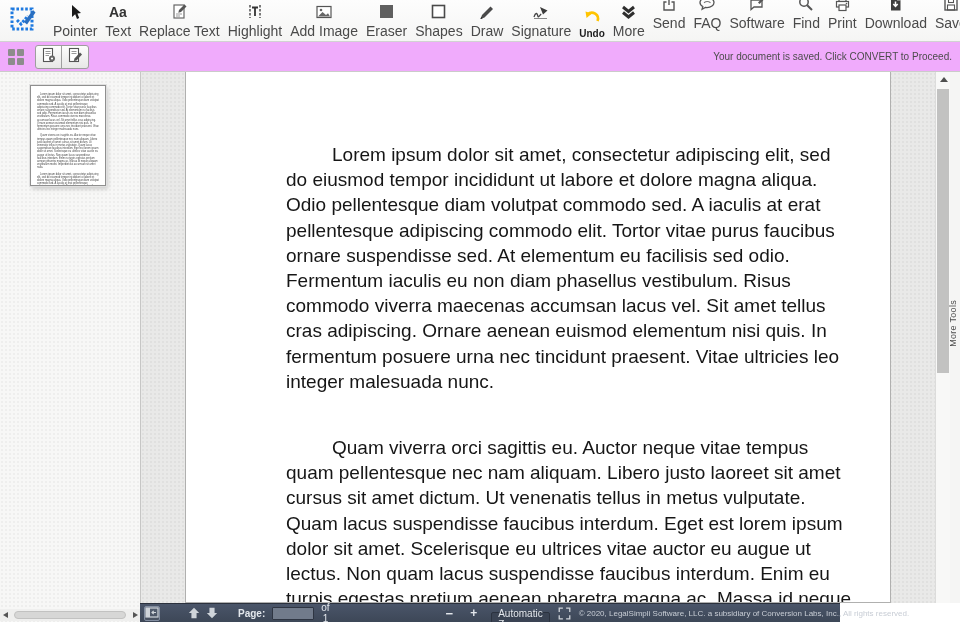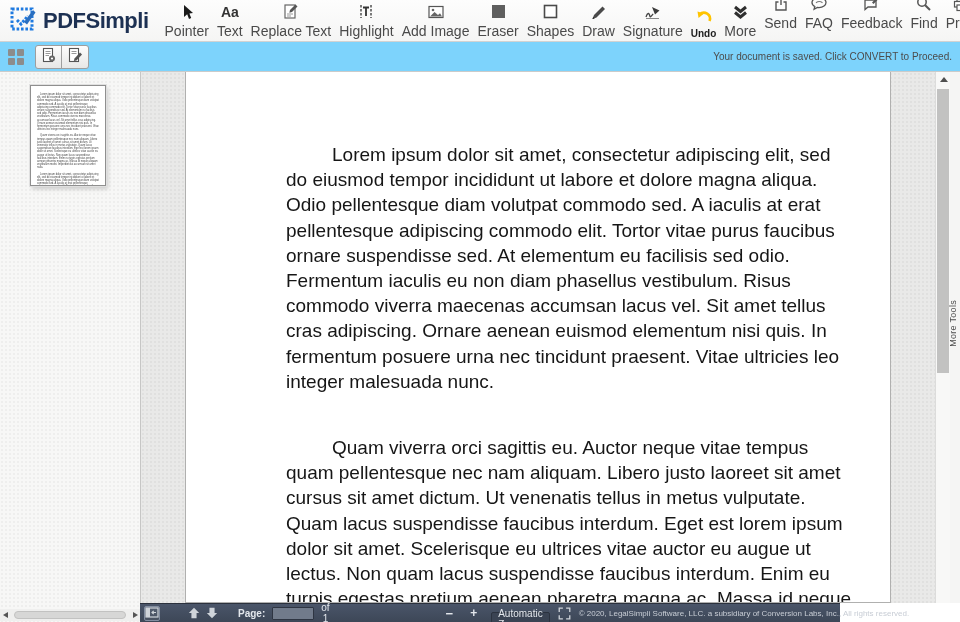--- a/index.html
+++ b/index.html
@@ -20,21 +20,21 @@
   .tool .tlabel { font-size:14px; color:#4a4a4a; margin-top:1px; white-space:nowrap; }
   .tool.undo .tlabel { font-size:10px; font-weight:700; color:#1e1e1e; }
   .actions { display:flex; align-items:flex-end; height:40px; padding-bottom:10px; margin-left:16px; }
   .convert-btn { margin-left:8px; margin-right:2px; width:82px; height:50px;
     background:linear-gradient(#ff8a3f,#f4600e); border:1px solid #d9570e; border-radius:0;
     color:#fff; font-size:13px; font-weight:700; letter-spacing:0.3px; cursor:pointer;
     display:flex; align-items:center; justify-content:center; }
 
   
   .subbar { position:absolute; left:0; top:42px; width:960px; height:30px;
-    background:#7dd3fc; border-bottom:1px solid #cbcbca; display:flex; align-items:center; }
+    background:#f0abfc; border-bottom:1px solid #cbcbca; display:flex; align-items:center; }
   .grid-icon { margin-left:8px; width:16px; height:16px; display:grid;
     grid-template-columns:7px 7px; grid-template-rows:7px 7px; gap:2px; cursor:pointer; }
   .grid-icon i { background:#8c8c8c; border-radius:1px; }
   .btn-group { margin-left:11px; display:flex; border:1px solid #9e9e9e; border-radius:3px;
     background:linear-gradient(#fdfdfd,#e7e7e6); overflow:hidden; }
   .btn-group .gbtn { width:26px; height:22px; display:flex; align-items:center; justify-content:center;
     cursor:pointer; border:none; background:transparent; }
   .btn-group .gbtn:first-child { border-right:1px solid #9e9e9e; }
   .notice { margin-left:auto; margin-right:8px; font-size:10px; color:#4c4c4c; }
 
@@ -103,21 +103,20 @@
 
   <div class="topbar">
     <div class="brand">
       <span>
         <svg width="28" height="28" viewBox="0 0 28 28">
           <rect x="3" y="4" width="20" height="20" fill="none" stroke="#1f7ae0" stroke-width="3" stroke-dasharray="2.6 1.8"></rect>
           <path d="M8 15 l4 4 l7 -8" fill="none" stroke="#1f7ae0" stroke-width="3" stroke-dasharray="2.6 1.4"></path>
           <polygon points="15,17 24,5 26.5,7.5 18,19.5" fill="#2a6fc0"></polygon>
         </svg>
       </span>
-      <span class="brand-name">PDFSimpli</span>
     </div>
     <div class="tb-divider"></div>
 
     <div class="tools">
       <div class="tool">
         <span class="ticon">
           <svg width="16" height="16" viewBox="0 0 16 16">
               <path d="M5 1 L5 13 L8.2 10.2 L10 15 L12.2 14.1 L10.4 9.4 L14 9 Z" fill="#1a1a1a"></path>
             </svg>
         </span>
@@ -237,21 +236,21 @@
         </span>
         <span class="tlabel">FAQ</span>
       </div>
       <div class="tool">
         <span class="ticon">
           <svg width="17" height="15" viewBox="0 0 17 15">
             <path d="M2 4 H13 V11 H5 L2 13.5 Z" fill="none" stroke="#555" stroke-width="1.3"></path>
             <polygon points="9,6.5 14.5,1 16,2.5 10.5,8" fill="#555"></polygon>
           </svg>
         </span>
-        <span class="tlabel">Feedback</span>
+        <span class="tlabel">Software</span>
       </div>
       <div class="tool">
         <span class="ticon">
           <svg width="16" height="16" viewBox="0 0 16 16">
             <circle cx="6" cy="6" r="4.2" fill="none" stroke="#555" stroke-width="1.5"></circle>
             <line x1="9.2" y1="9.2" x2="14" y2="14" stroke="#555" stroke-width="2"></line>
           </svg>
         </span>
         <span class="tlabel">Find</span>
       </div>

